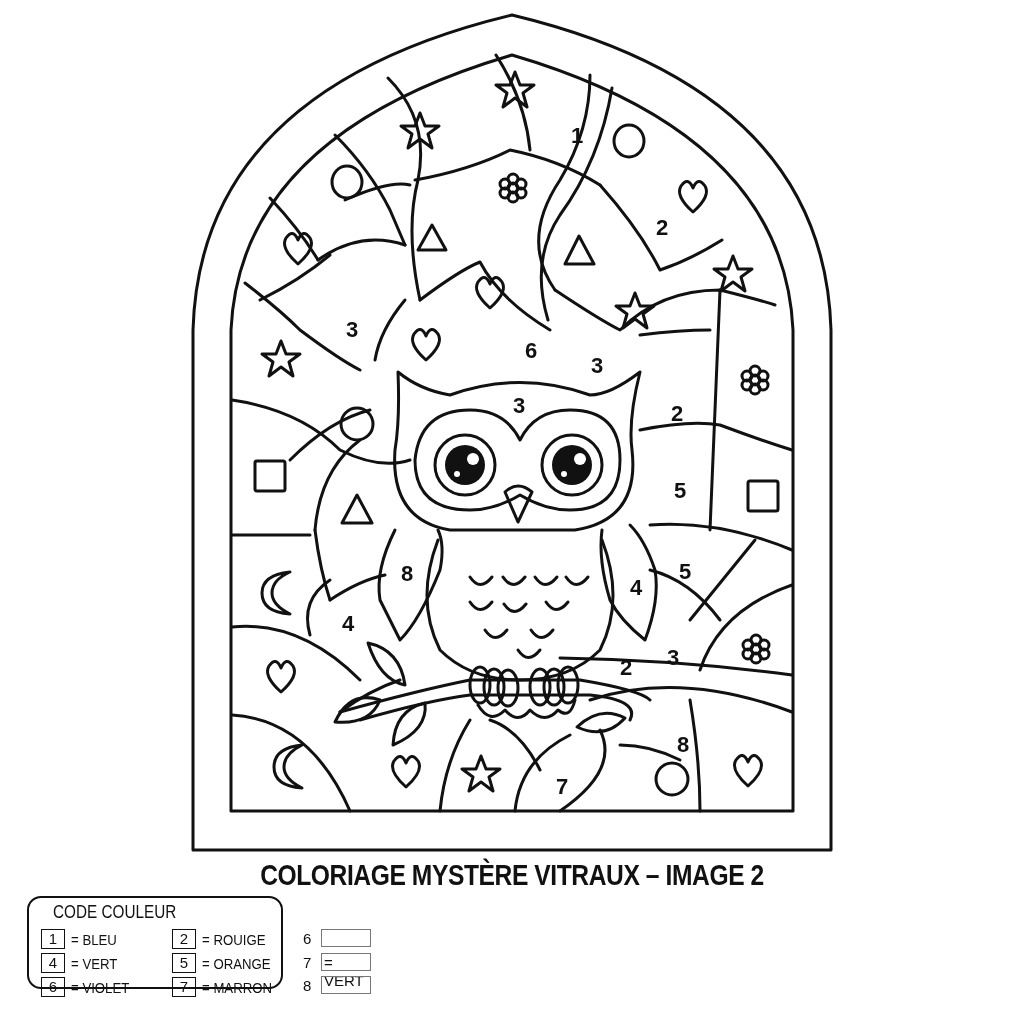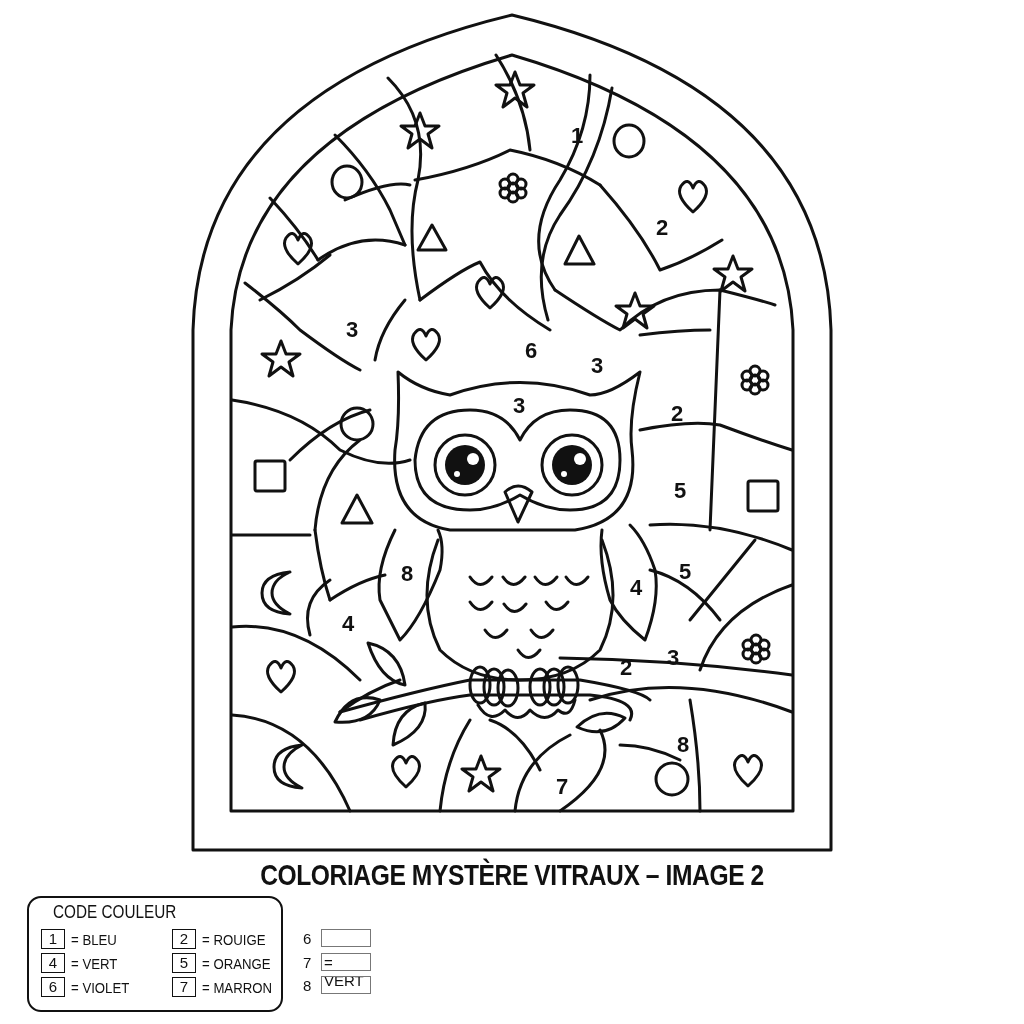--- a/index.html
+++ b/index.html
@@ -1,20 +1,20 @@
 <!DOCTYPE html>
 <html><head>
 <meta charset="utf-8">
 <style>
   html,body{margin:0;padding:0;background:#ffffff;}
   body{width:1024px;height:1024px;position:relative;overflow:hidden;font-family:"Liberation Sans",sans-serif;color:#111;}
   #art{position:absolute;left:0;top:0;width:1024px;height:1024px;}
   .num{font-family:"Liberation Sans",sans-serif;font-size:22px;font-weight:bold;fill:#111;}
   .title{position:absolute;left:0;width:1024px;top:858px;text-align:center;font-size:30px;font-weight:bold;letter-spacing:-0.5px;transform:scaleX(0.82);transform-origin:center;font-family:"Liberation Sans",sans-serif;}
-  .legend{position:absolute;left:27px;top:896px;width:256px;height:116px;border:2.5px solid #111;border-radius:14px;box-sizing:border-box;}
+  .legend{position:absolute;left:27px;top:896px;width:256px;height:93px;border:2.5px solid #111;border-radius:14px;box-sizing:border-box;}
   .legend-title{position:absolute;left:24px;top:4px;font-size:18px;transform:scaleX(0.85);transform-origin:left;white-space:nowrap;}
   .row{position:absolute;display:flex;align-items:center;font-size:15px;white-space:nowrap;}
   .box{display:inline-block;width:22px;height:18px;border:1.5px solid #111;text-align:center;line-height:18px;font-size:15px;margin-right:6px;box-sizing:content-box;}
   .lbl{transform:scaleX(0.88);transform-origin:left;display:inline-block;}
   .extra{position:absolute;left:303px;display:flex;align-items:center;font-size:15px;}
   .extra .n{width:16px;}
   .extra .b{width:50px;height:18px;border:1.5px solid #777;margin-left:2px;font-size:15px;line-height:18px;padding-left:2px;box-sizing:border-box;}
 </style>
 </head>
 <body>

